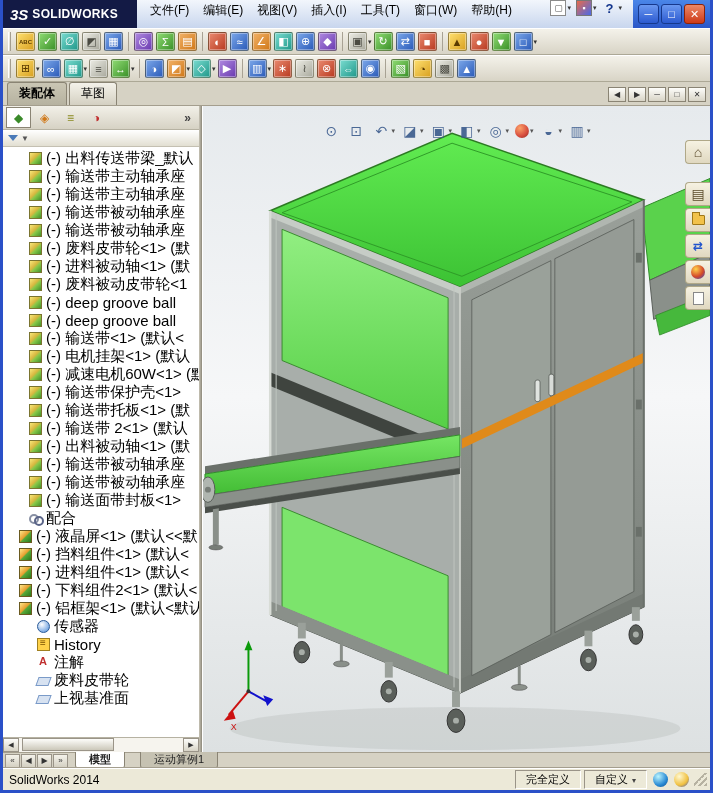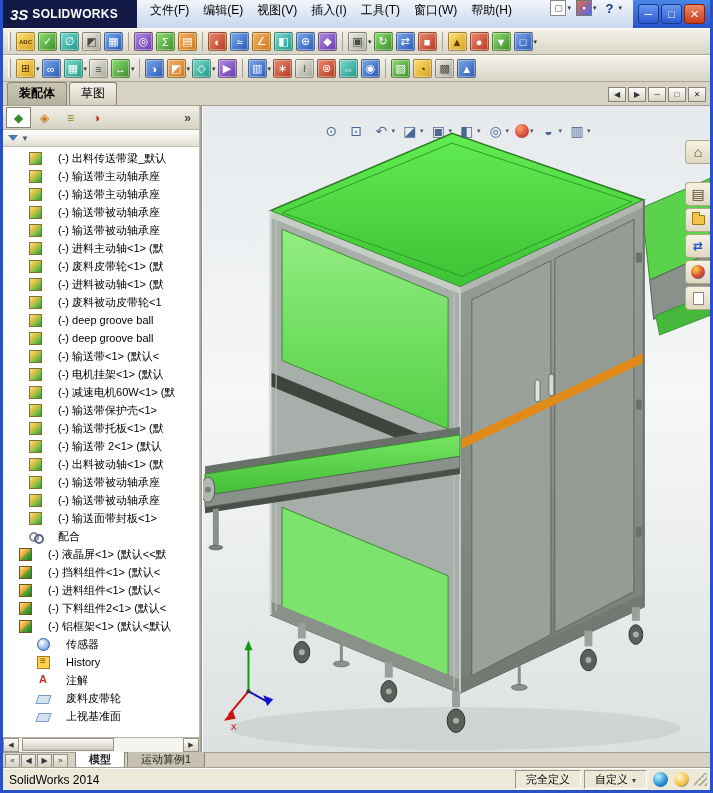--- a/index.html
+++ b/index.html
@@ -80,21 +80,21 @@
   .c-green { color:#3a8a2a; } .c-orange { color:#d07818; } .c-olive { color:#8a8a20; } .c-red { color:#c03030; }
   .mgr-expand { margin-left:auto; padding-right:5px; color:#444; font-size:12px; font-weight:bold; }
 
   .filter-row { height:17px; flex:0 0 auto; display:flex; align-items:center; gap:3px; padding:0 5px;
     background:linear-gradient(180deg,#fff,#e2dfd2); border-bottom:1px solid #c4c0b2; }
   .funnel { width:0; height:0; border-left:5px solid transparent; border-right:5px solid transparent;
     border-top:6px solid #4a7ab8; }
   .filter-arrow { font-size:8px; color:#555; }
 
   .tree { flex:1; overflow:hidden; background:#fff; padding-top:2px; }
-  .tree-row { height:18px; display:flex; align-items:center; gap:16px; font-size:11px;
+  .tree-row { height:18px; display:flex; align-items:center; gap:4px; font-size:15px;
     white-space:nowrap; overflow:hidden; color:#000; }
   .i2 { padding-left:16px; } .i3 { padding-left:26px; } .i4 { padding-left:34px; }
   .ti-icon { width:13px; height:13px; flex:0 0 13px; position:relative; }
   .ti-icon.part { background:linear-gradient(135deg,#f8e87a 0%,#d8b840 42%,#88c848 58%,#44922c 100%);
     border:1px solid #7a7430; }
   .ti-icon.assembly { background:linear-gradient(135deg,#ffe88a,#e8a030 45%,#58a838 55%,#2c7a1c);
     border:1px solid #6a5a20; }
   .ti-icon.mate { border:none; }
   .ti-icon.mate::before { content:""; position:absolute; left:0; top:2px; width:6px; height:6px;
     border:2px solid #8890a4; border-radius:50%; }
@@ -147,21 +147,21 @@
     background:radial-gradient(circle at 35% 30%,#ffd24a,#d44a2a 55%,#2a4ad0); }
   .tp-paper .tp-glyph { width:11px; height:13px; background:#fdfdfb; border:1px solid #888; }
 
   
   .bottom-tabs { height:16px; flex:0 0 auto; display:flex; align-items:center; background:#d6d2c4;
     border-top:1px solid #a49e8e; padding-left:2px; }
   .nav-btn { width:15px; height:14px; display:flex; align-items:center; justify-content:center;
     font-size:8px; color:#333; background:linear-gradient(180deg,#f4f2ea,#d4d0c2); border:1px solid #9a9488;
     margin-right:1px; }
   .sheet-tab { padding:0 13px 1px; font-size:11px; color:#222; background:#c6c2b2;
-    border:1px solid #8a8474; border-top:none; border-radius:0 0 4px 4px; margin-right:2px; }
+    border:1px solid #8a8474; border-top:none; border-radius:0 0 4px 4px; margin-right:15px; }
   .sheet-tab.active { background:#fff; font-weight:bold; }
 
   .statusbar { height:22px; flex:0 0 auto; display:flex; align-items:center; background:#ece9d8;
     border-top:1px solid #fff; box-shadow:0 -1px 0 #a49e8e; font-size:12px; padding:0 3px; }
   .sb-app { flex:1; padding-left:3px; color:#000; }
   .sb-cell { border:1px solid; border-color:#9a9488 #fff #fff #9a9488; padding:1px 10px;
     font-size:11px; margin-right:3px; white-space:nowrap; color:#000; }
   .sb-arrow { font-size:8px; color:#444; margin-left:4px; }
   .sb-icon { width:15px; height:15px; border-radius:50%; margin:0 3px; }
   .sb-globe { background:radial-gradient(circle at 35% 30%,#baf5ff,#2a8ad4 60%,#0a4a8a); }
@@ -504,24 +504,20 @@
           <div class="tree-row i3">
             <span class="ti-icon part"></span>
             <span class="ti-label">(-) 输送带被动轴承座</span>
           </div>
 
           <div class="tree-row i3">
             <span class="ti-icon part"></span>
             <span class="ti-label">(-) 输送带被动轴承座</span>
           </div>
 
-          <div class="tree-row i3">
-            <span class="ti-icon part"></span>
-            <span class="ti-label">(-) 进料主动轴&lt;1&gt; (默</span>
-          </div>
 
           <div class="tree-row i3">
             <span class="ti-icon part"></span>
             <span class="ti-label">(-) 废料皮带轮&lt;1&gt; (默</span>
           </div>
 
           <div class="tree-row i3">
             <span class="ti-icon part"></span>
             <span class="ti-label">(-) 进料被动轴&lt;1&gt; (默</span>
           </div>

